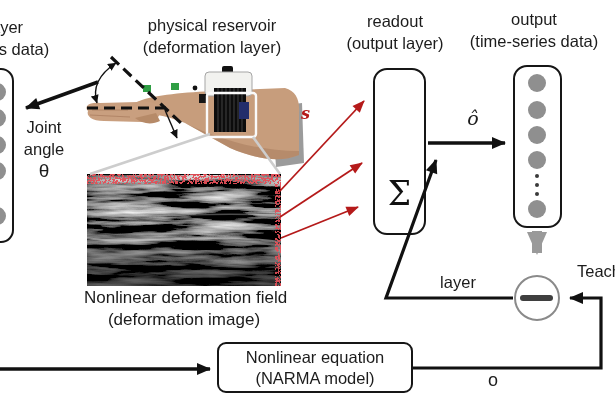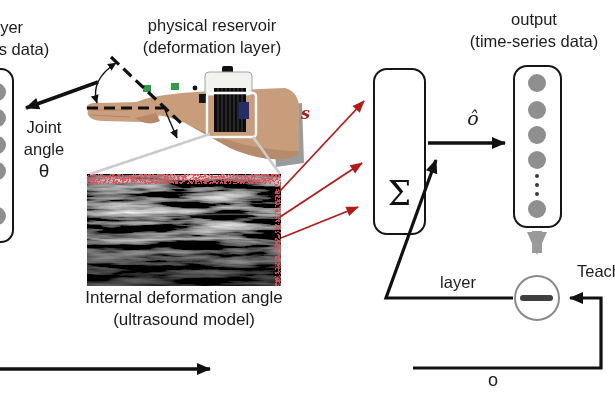--- a/index.html
+++ b/index.html
@@ -113,20 +113,24 @@
     <path d="M138,33 V77 M142,33 V77 M146,33 V77 M150,33 V77 M154,33 V77 M158,33 V77 M162,33 V77" stroke="#333" stroke-width="1.4"></path>
     <rect x="159" y="47" width="10" height="17" fill="#232d6b"></rect>
     <rect x="127" y="38" width="49" height="44" rx="3" fill="none" stroke="#fafafa" stroke-width="2.4"></rect>
   </svg>
 
   <div class="box" id="input-box"></div>
   <div class="box" id="sigma-box">
     <div id="sigma-sym">Σ</div>
   </div>
   <div class="box" id="output-box"></div>
+  <div class="box" id="narma-box">
+    <div>Nonlinear equation</div>
+    <div>(NARMA model)</div>
+  </div>
 
   <div id="comparator" style="z-index:3;">
     <div class="minus"></div>
   </div>
 
   <div class="node" style="left:-12px;top:83px;z-index:3;"></div>
   <div class="node" style="left:-12px;top:109px;z-index:3;"></div>
   <div class="node" style="left:-12px;top:136px;z-index:3;"></div>
   <div class="node" style="left:-12px;top:162px;z-index:3;"></div>
   <div class="node" style="left:-12px;top:207px;z-index:3;"></div>
@@ -193,20 +197,24 @@
   <div class="lbl" style="left:-215px;top:16px;width:400px;z-index:5;">
     <div>input layer</div>
     <div>(time-series data)</div>
   </div>
 
   <div class="lbl" style="left:112px;top:14px;width:200px;z-index:5;">
     <div>physical reservoir</div>
     <div>(deformation layer)</div>
   </div>
 
+  <div class="lbl" style="left:295px;top:10px;width:200px;z-index:5;">
+    <div>readout</div>
+    <div>(output layer)</div>
+  </div>
 
   <div class="lbl" style="left:434px;top:8px;width:200px;z-index:5;">
     <div>output</div>
     <div>(time-series data)</div>
   </div>
 
   <div class="lbl" style="left:-8px;top:116px;width:104px;z-index:5;">
     <div>Joint</div>
     <div>angle</div>
     <div id="theta">θ</div>
@@ -216,17 +224,17 @@
 
   <div class="lbl" id="ohat-label" style="left:458px;top:107px;width:30px;z-index:5;">ô</div>
 
   <div class="lbl" style="left:408px;top:271px;width:100px;z-index:5;">layer</div>
 
   <div class="lbl" id="teacher-label" style="left:577px;top:260px;z-index:5;">Teacher</div>
 
   <div class="lbl" id="o-label" style="left:478px;top:369px;width:30px;z-index:5;">o</div>
 
   <div class="lbl" style="left:84px;top:287px;width:200px;font-size:17px;z-index:5;">
-    <div>Internal deformation angle</div>
-    <div>(ultrasound model)</div>
+    <div>Nonlinear deformation field</div>
+    <div>(deformation image)</div>
   </div>
 
 </div>
 
 </body></html>

